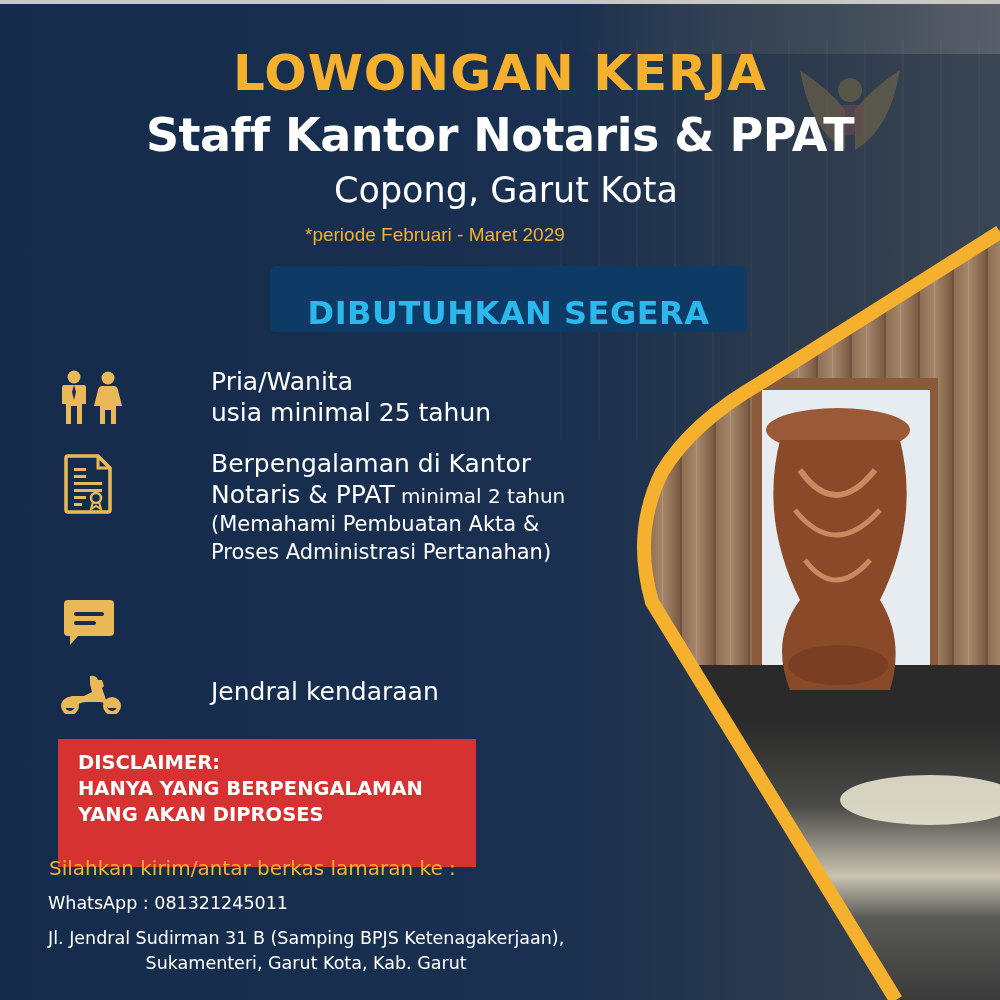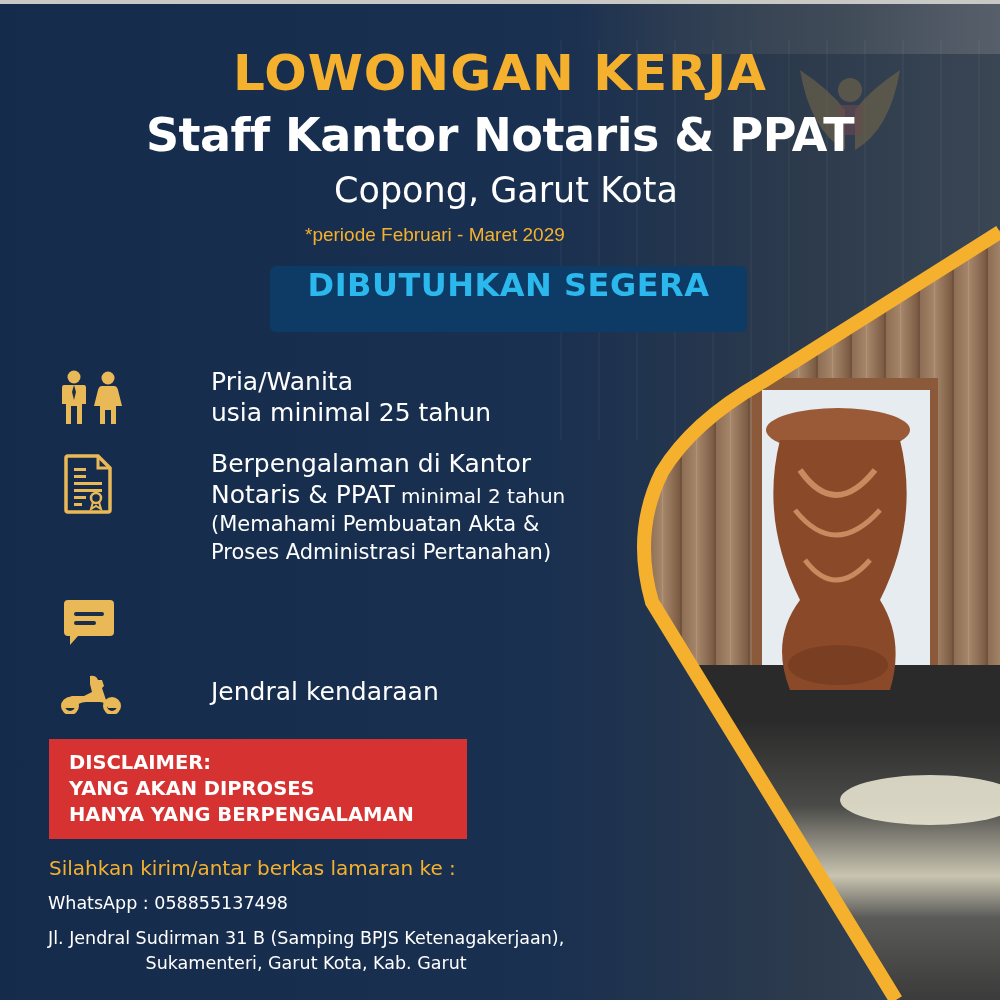--- a/index.html
+++ b/index.html
@@ -58,40 +58,40 @@
     }
     .title-period {
       position: absolute; left: 305px; top: 224px;
       font-family: "Liberation Sans", sans-serif;
       font-size: 19px; color: #f5b12e;
     }
     .badge {
       position: absolute; left: 270px; top: 266px; width: 477px; height: 66px;
       background: #0e3a66;
       border-radius: 6px;
-      display: flex; align-items: flex-start; justify-content: center;
+      display: flex; align-items: flex-end; justify-content: center;
     }
     .badge span {
       font-family: "DejaVu Sans", sans-serif; font-weight: bold;
       font-size: 32px; color: #2bb8ec; letter-spacing: 0.5px;
     }
 
     .req { position: absolute; left: 0; }
     .req .icon { position: absolute; }
     .req .text {
       position: absolute; left: 168px;
       font-family: "DejaVu Sans", sans-serif;
       color: #ffffff; white-space: nowrap; margin-left: 43px;
     }
     .t-lg { font-size: 25px; line-height: 31px; }
     .t-md { font-size: 21px; line-height: 28px; }
     .t-sm { font-size: 20px; line-height: 28px; }
 
     .disclaimer {
-      position: absolute; left: 49px; top: 739px; width: 418px; height: 100px;
+      position: absolute; left: 58px; top: 739px; width: 418px; height: 128px;
       background: #d63232;
       padding: 11px 0 6px 20px;
     }
     .disclaimer div {
       font-family: "DejaVu Sans", sans-serif; font-weight: bold;
       font-size: 19.5px; line-height: 26px; color: #ffffff;
       white-space: nowrap;
     }
     .contact-heading {
       position: absolute; left: 49px; top: 856px;
@@ -229,24 +229,24 @@
         <circle cx="12" cy="32" r="7" fill="none" stroke="#e9b957" stroke-width="4"></circle>
         <circle cx="54" cy="32" r="7" fill="none" stroke="#e9b957" stroke-width="4"></circle>
       </svg>
       <div class="text t-lg" style="top:2px;">
         <div>Jendral kendaraan</div>
       </div>
     </div>
 
     <div class="disclaimer">
       <div>DISCLAIMER:</div>
+      <div>HANYA YANG BERPENGALAMAN</div>
       <div>YANG AKAN DIPROSES</div>
-      <div>HANYA YANG BERPENGALAMAN</div>
     </div>
 
     <div class="contact-heading">Silahkan kirim/antar berkas lamaran ke :</div>
-    <div class="contact-wa">WhatsApp : 058855137498</div>
+    <div class="contact-wa">WhatsApp : 081321245011</div>
     <div class="contact-addr">
       <div>Jl. Jendral Sudirman 31 B (Samping BPJS Ketenagakerjaan),</div>
       <div>Sukamenteri, Garut Kota, Kab. Garut</div>
     </div>
   </div>
 </div>
 
 </body></html>

